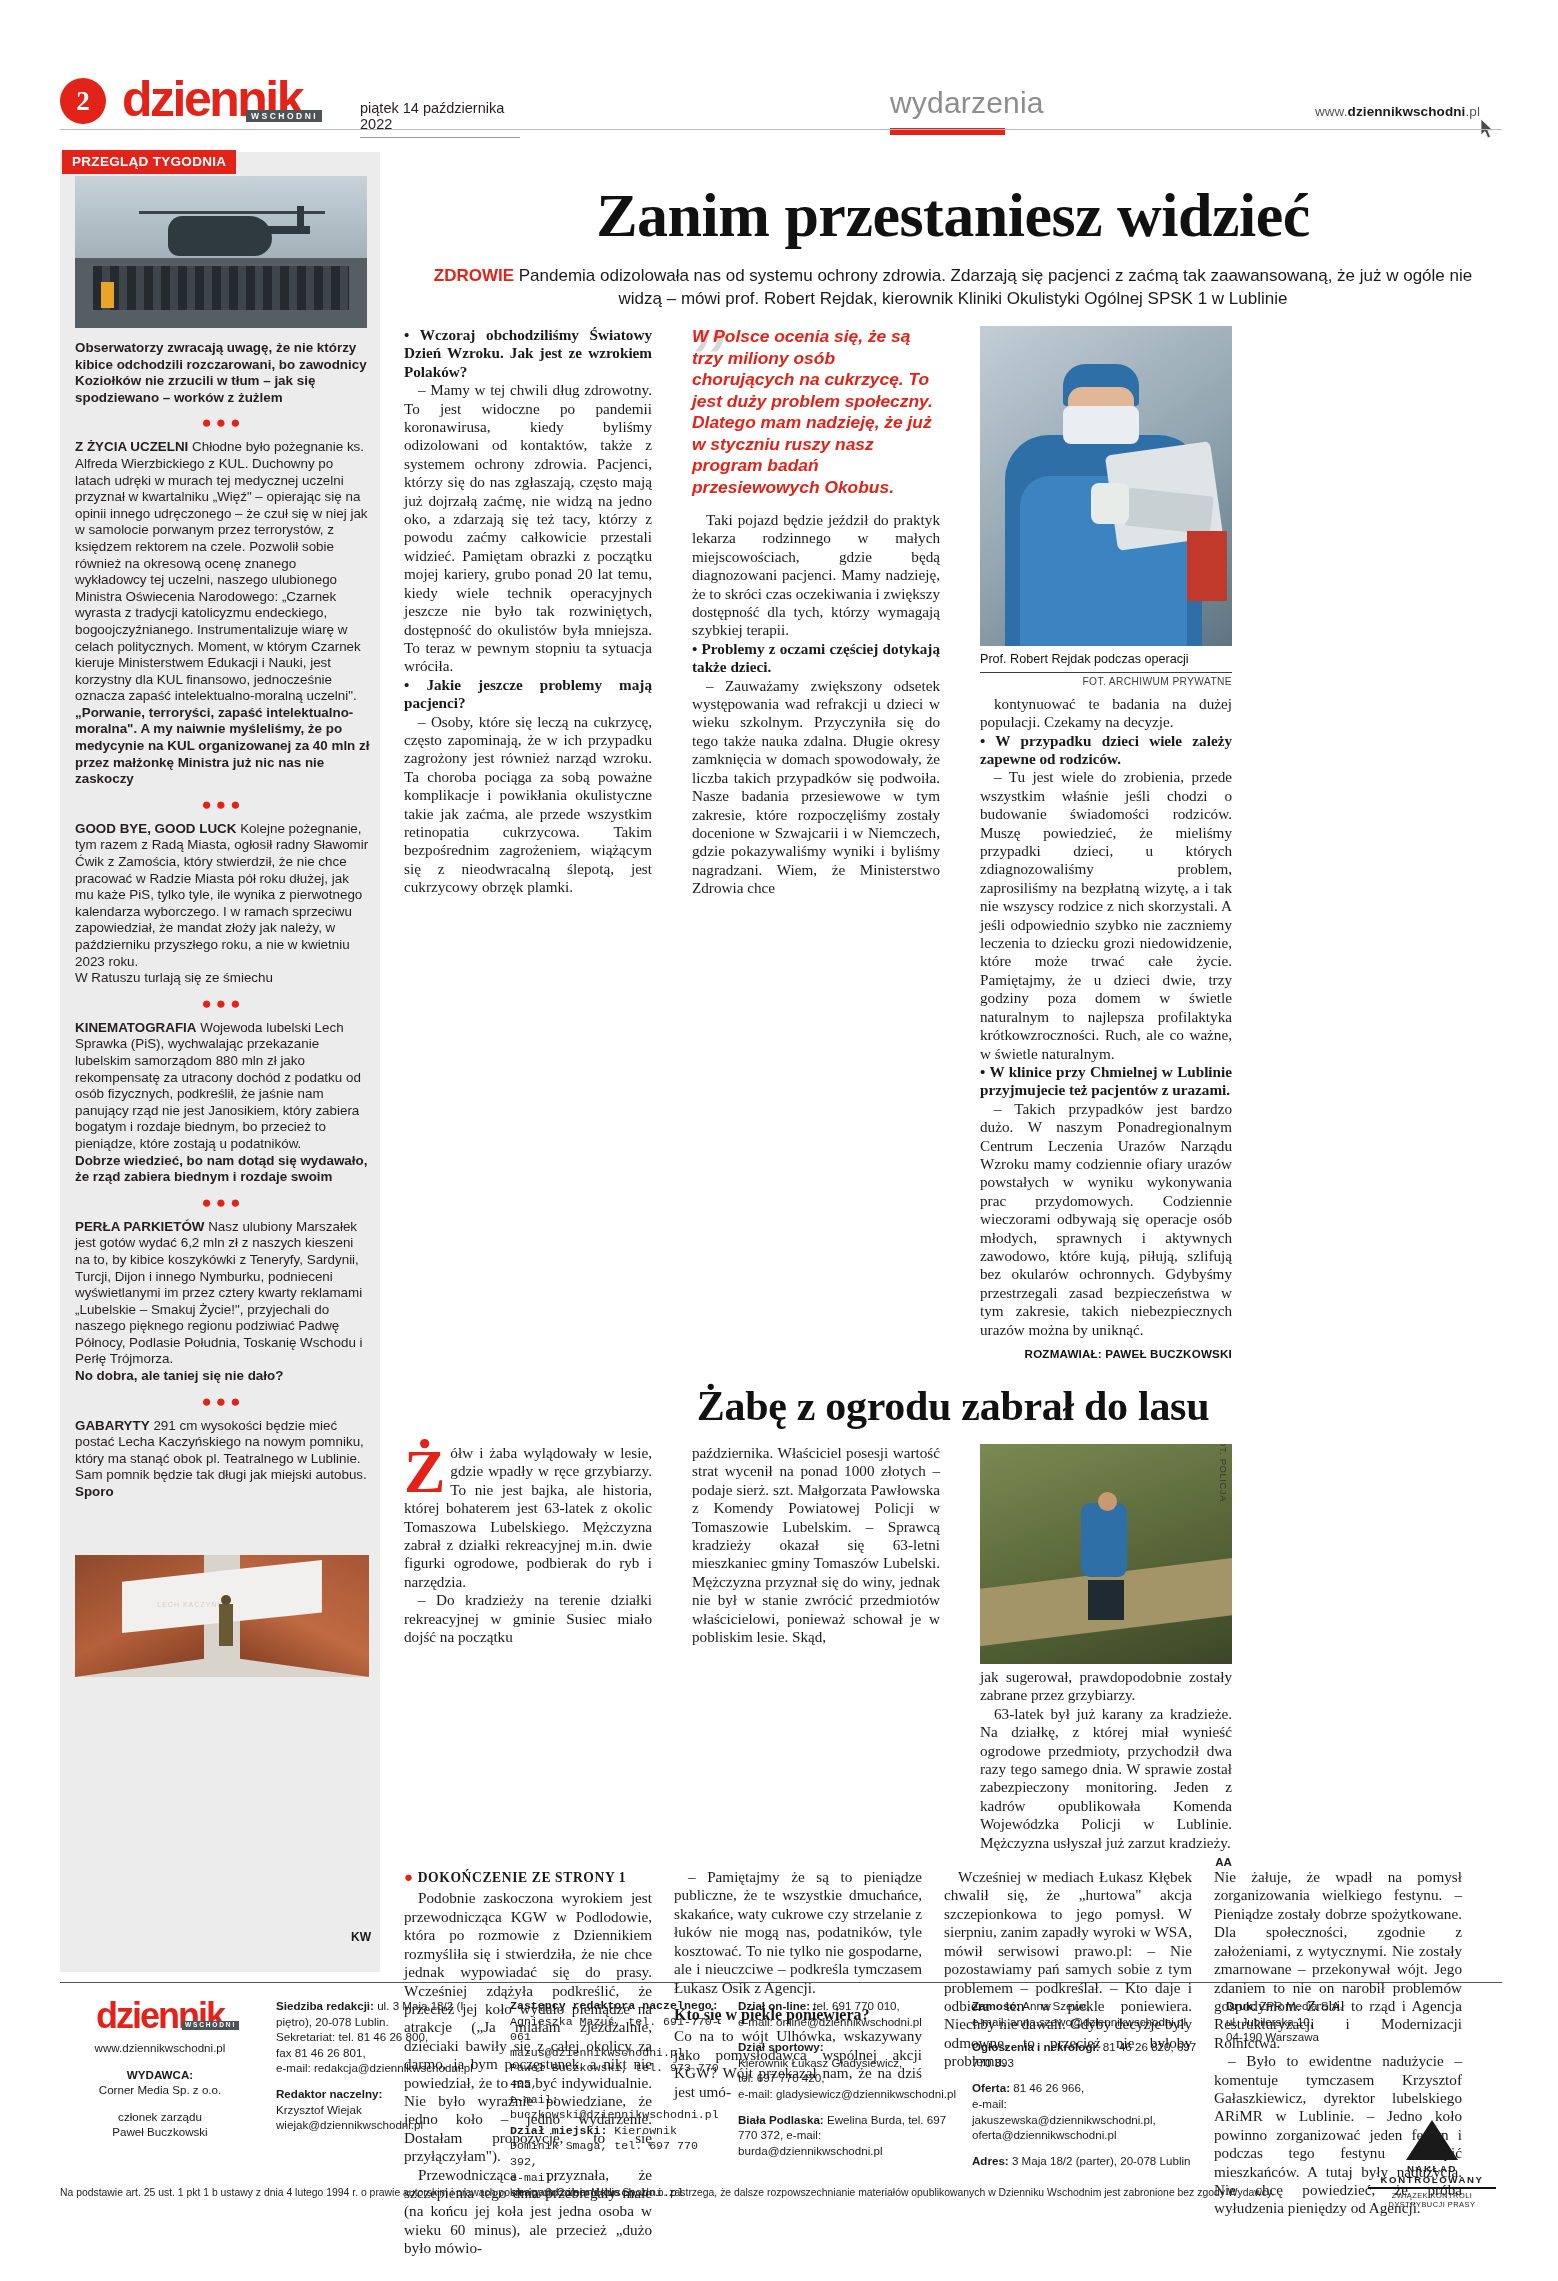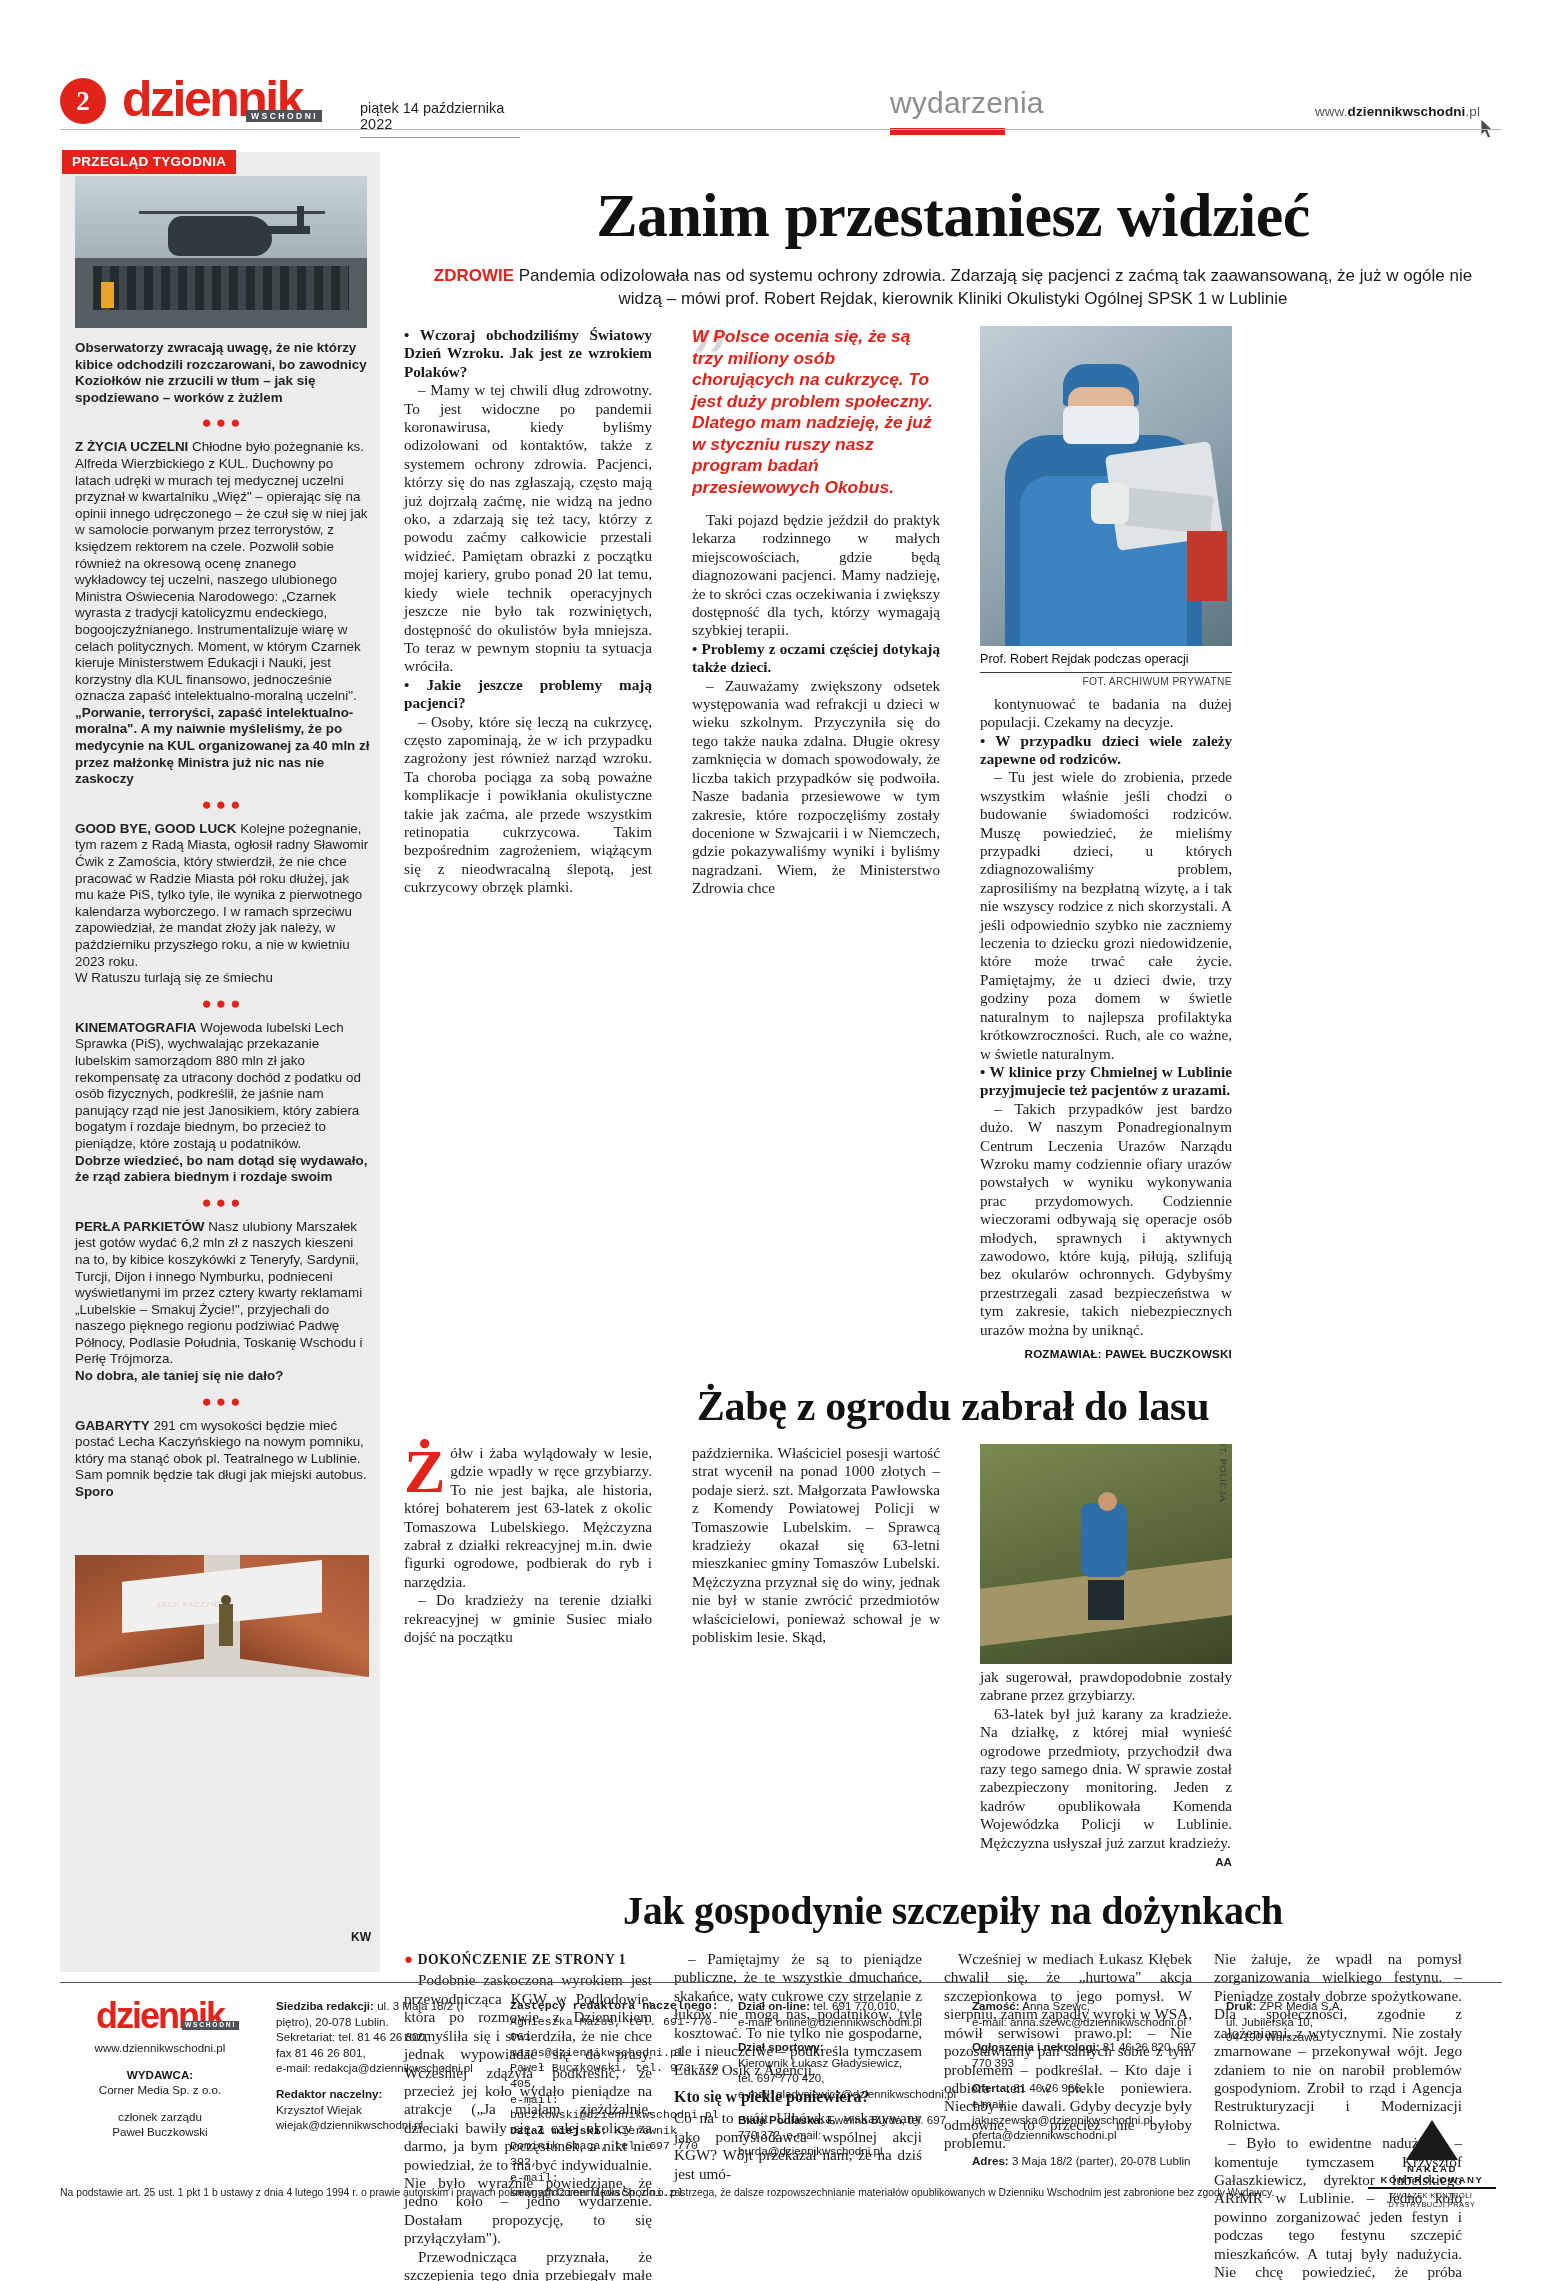--- a/index.html
+++ b/index.html
@@ -335,21 +335,20 @@
           <div class="rot-credit">FOT. POLICJA</div>
         </div>
         <div class="serif">
           <p class="noind">jak sugerował, prawdopodobnie zostały zabrane przez grzybiarzy.</p>
           <p>63-latek był już karany za kradzieże. Na działkę, z której miał wynieść ogrodowe przedmioty, przychodził dwa razy tego samego dnia. W sprawie został zabezpieczony monitoring. Jeden z kadrów opublikowała Komenda Wojewódzka Policji w Lublinie. Mężczyzna usłyszał już zarzut kradzieży.</p>
         </div>
         <div class="aa">AA</div>
       </div>
     </div>
 
-    <h2 class="h3">Jak gospodynie szczepiły na dożynkach</h2>
     <div style="display:flex;gap:22px;">
       <div class="col serif">
         <div class="cont-from"><span class="bullet">●</span> <span>DOKOŃCZENIE ZE STRONY 1</span></div>
         <p>Podobnie zaskoczona wyrokiem jest przewodnicząca KGW w Podlodowie, która po rozmowie z Dziennikiem rozmyśliła się i stwierdziła, że nie chce jednak wypowiadać się do prasy. Wcześniej zdążyła podkreślić, że przecież jej koło wydało pieniądze na atrakcje („Ja miałam zjeżdżalnie, dzieciaki bawiły się z całej okolicy za darmo, ja bym poczęstunek, a nikt nie powiedział, że to ma być indywidualnie. Nie było wyraźnie powiedziane, że jedno koło – jedno wydarzenie. Dostałam propozycję, to się przyłączyłam").</p>
         <p>Przewodnicząca przyznała, że szczepienia tego dnia przebiegały małe (na końcu jej koła jest jedna osoba w wieku 60 minus), ale przecież „dużo było mówio-</p>
       </div>
       <div class="col serif">
         <p>– Pamiętajmy że są to pieniądze publiczne, że te wszystkie dmuchańce, skakańce, waty cukrowe czy strzelanie z łuków nie mogą nas, podatników, tyle kosztować. To nie tylko nie gospodarne, ale i nieuczciwe – podkreśla tymczasem Łukasz Osik z Agencji.</p>
         <div class="sub-h">Kto się w piekle poniewiera?</div>
         <p class="noind">Co na to wójt Ulhówka, wskazywany jako pomysłodawca wspólnej akcji KGW? Wójt przekazał nam, że na dziś jest umó-</p>

